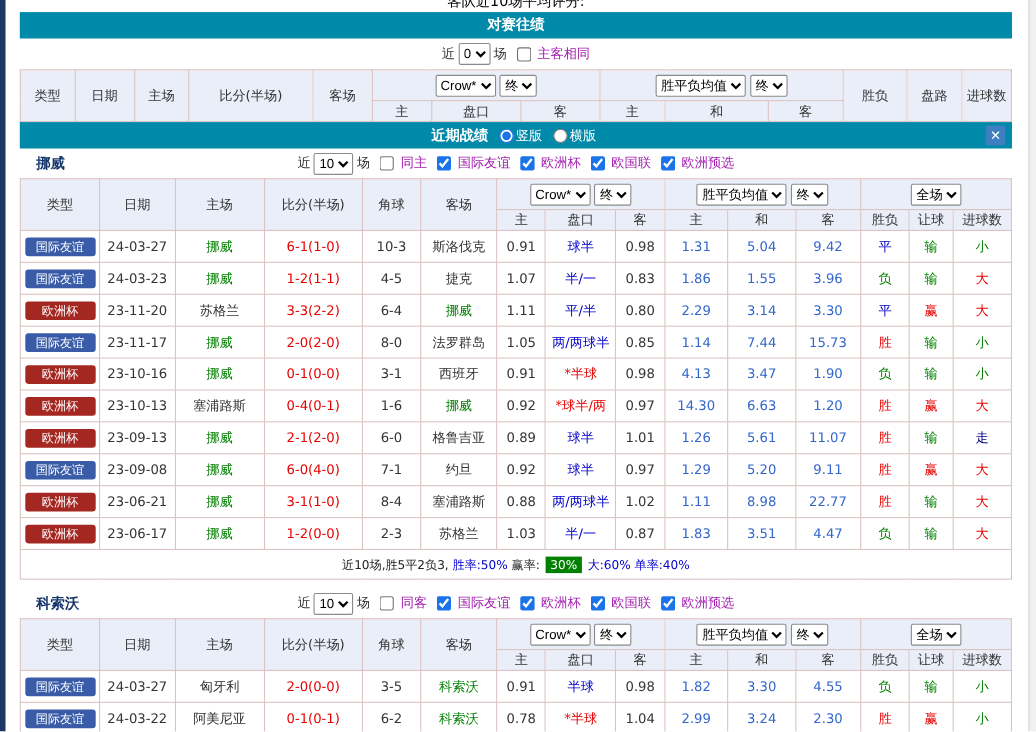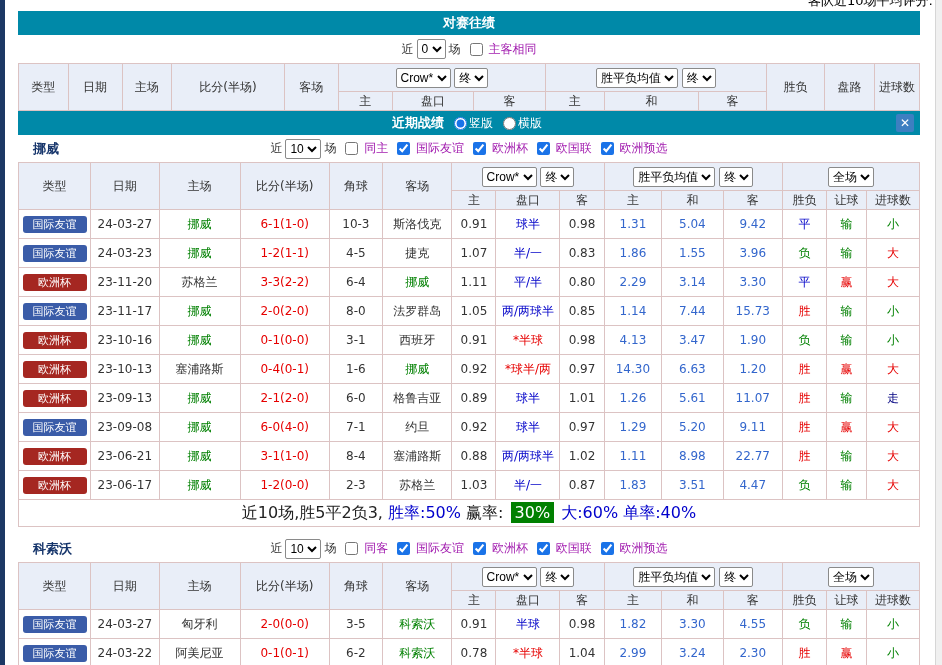--- a/index.html
+++ b/index.html
@@ -2,21 +2,21 @@
 <html><head>
 <meta charset="utf-8">
 <style>
   html,body{margin:0;padding:0}
   body{width:942px;height:665px;overflow:hidden;position:relative;background:#fff;
        font-family:"DejaVu Sans","Liberation Sans",sans-serif;font-size:12px;color:#333}
   .left-strip{position:absolute;left:0;top:0;width:5px;height:100%;background:#1C3864;z-index:5}
   .scrollbar{position:absolute;right:0;top:0;width:6px;height:100%;background:#F0F0F0;border-left:1px solid #D6D6D6;z-index:5}
   .content{margin:0 9px 0 5px}
   .inner{margin:0 13px}
-  .partial-row{height:11px;overflow:hidden;position:relative;text-align:right}
+  .partial-row{height:11px;overflow:hidden;position:relative;text-align:center}
   .partial-row span{position:relative;top:-8px;font-size:13px;color:#000}
   .bar{background:#0089A8;height:24px;line-height:24px;text-align:center;color:#fff;font-weight:bold;font-size:13px;position:relative}
   .filter-row{height:28px;display:flex;align-items:center;justify-content:center;gap:3px}
   .team-filter{height:27px;position:relative;display:flex;align-items:center;justify-content:center;gap:3px}
   .team-name{position:absolute;left:28px;font-weight:bold;color:#16356B;font-size:13px}
   select{font-size:12px;height:20px;border:1px solid #8A8A8A;background:#fff;border-radius:2px}
   input[type=checkbox],input[type=radio]{width:13px;height:13px;margin:0 2px 0 6px;accent-color:#1A73E8;vertical-align:middle}
   .lg-label{color:#a21caf}
   .grid{width:100%;border-collapse:collapse;table-layout:fixed;text-align:center}
   .grid th,.grid td{border:1px solid #DCC3C3;padding:0;font-weight:normal;overflow:hidden;white-space:nowrap}
@@ -26,21 +26,21 @@
   .grid tbody td{height:28px;background:#fff;font-size:12px}
   .badge{display:inline-block;min-width:58px;padding:2px 3px;border-radius:3px;color:#fff;font-size:11px;line-height:13px}
   .bblue{background:#3A5CA8}
   .bred{background:#A52721}
   .team{color:#008000}
   .score{color:#E60000}
   .hb{color:#0000C8}
   .hr{color:#E60000}
   .avg{color:#3366CC}
   .red{color:#E60000}.green{color:#008000}.blue{color:#0000C8}.navy{color:#000080}
-  .summary-cell{height:26px;background:#fff;font-size:16px}
+  .summary-cell{height:26px;background:#fff;font-size:11px}
   .s-dark{color:#222}
   .s-blue{color:#0000CC}
   .s-greenbg{background:#008000;color:#fff;padding:1px 4px;margin:0 2px}
   .bar2 .bar-title{margin-right:4px}
   .bar2 .radio-label{font-weight:normal;color:#ffffff;font-size:12px;margin-right:4px}
   .close{position:absolute;right:6px;top:3px;width:18px;height:18px;line-height:18px;text-align:center;
          background:#3D7FC1;color:#fff;font-weight:bold;border-radius:2px;cursor:pointer;font-size:12px}
   .gap{height:8px}
 </style>
 </head>

